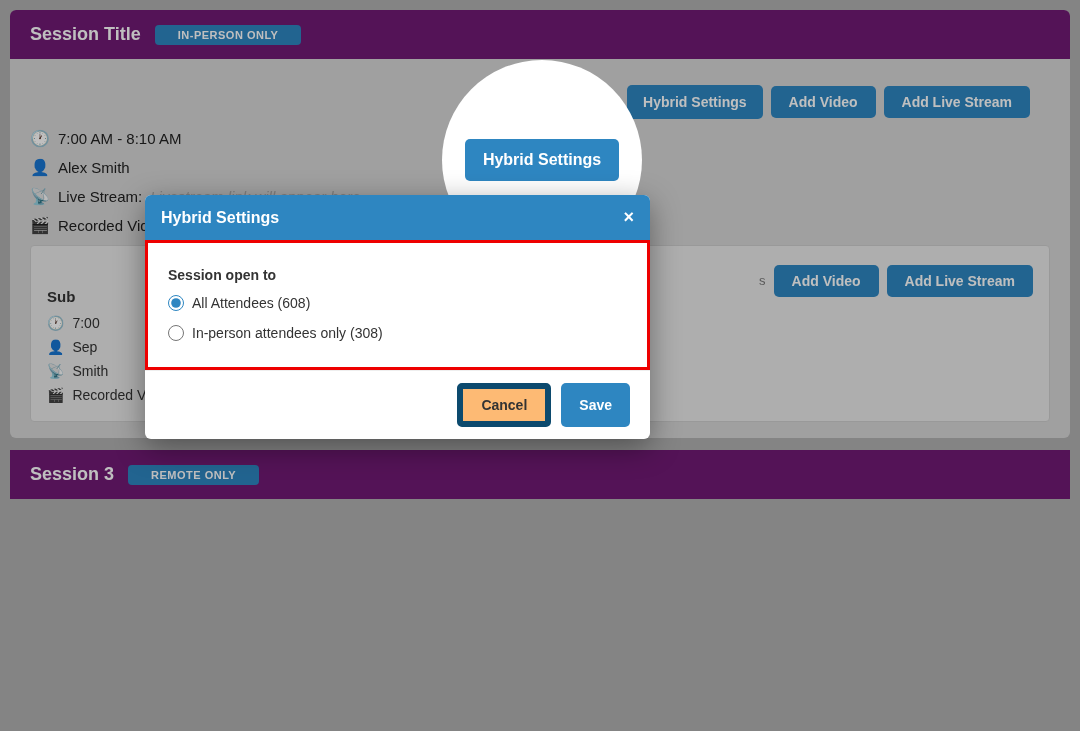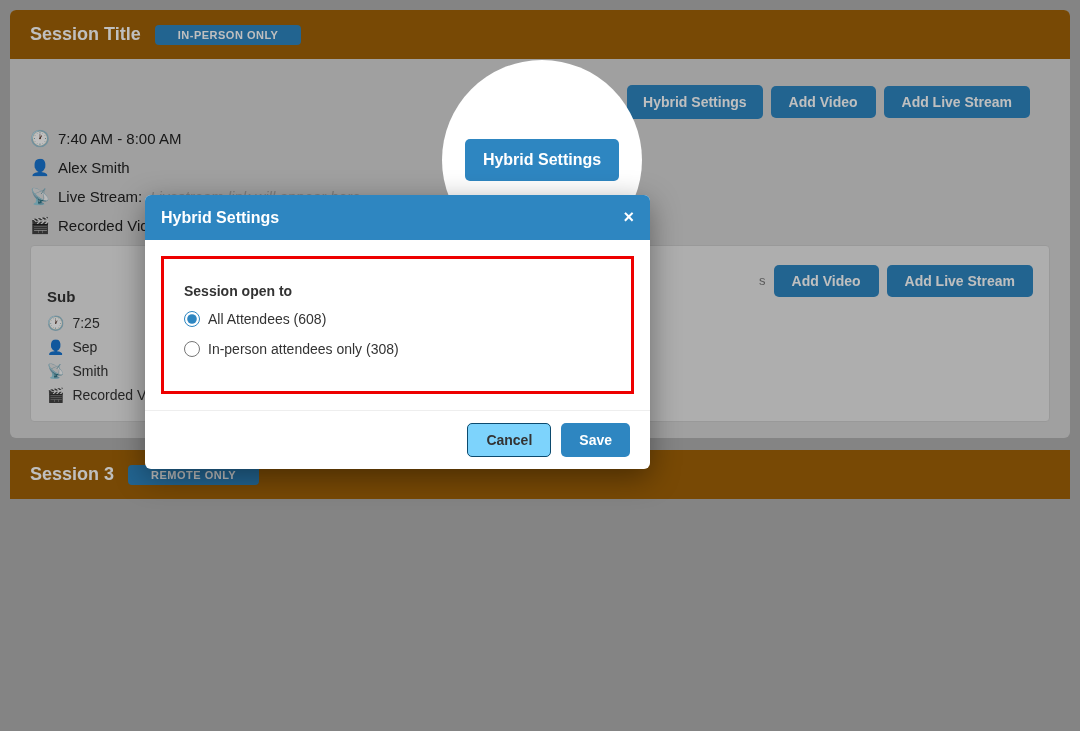--- a/index.html
+++ b/index.html
@@ -21,21 +21,21 @@
     }
 
     .session-card {
       background: #d6d6d6;
       border-radius: 6px;
       margin-bottom: 12px;
       overflow: hidden;
     }
 
     .session-header {
-      background: #a16207;
+      background: #701a75;
       padding: 14px 20px;
       display: flex;
       align-items: center;
       gap: 14px;
     }
 
     .session-title {
       color: #ffffff;
       font-size: 18px;
       font-weight: 700;
@@ -119,23 +119,23 @@
       cursor: pointer;
       border: none;
     }
 
     .btn-primary {
       background: #2e86c1;
       color: #fff;
     }
 
     .btn-cancel {
-      background: #7dd3fc;
+      background: #fdba74;
       color: #333;
-      border: 1px solid #0c4a6e;
+      border: 6px solid #0c4a6e;
     }
 
     .sub-row {
       display: flex;
       align-items: center;
       gap: 8px;
       margin-bottom: 8px;
       font-size: 14px;
       color: #333;
     }
@@ -218,23 +218,23 @@
     .modal-close {
       background: none;
       border: none;
       color: white;
       font-size: 18px;
       cursor: pointer;
       font-weight: 700;
     }
 
     .modal-body {
-      padding: 20px 20px 10px;
+      padding: 20px 20px 2px;
       border: 3px solid #e00;
-      margin: 16px;
+      margin: 0;
     }
 
     .modal-body-inner {
       padding: 4px 0 10px;
     }
 
     .session-open-label {
       font-size: 14px;
       font-weight: 700;
       color: #333;
@@ -303,21 +303,21 @@
     <div class="session-body">
 
       <div class="section-header-row">
         <button class="hybrid-btn-top btn-primary">Hybrid Settings</button>
         <button class="btn btn-primary">Add Video</button>
         <button class="btn btn-primary">Add Live Stream</button>
       </div>
 
       <div class="session-info-row">
         <span class="icon">🕐</span>
-        <span>7:40 AM - 8:00 AM</span>
+        <span>7:00 AM - 8:10 AM</span>
       </div>
 
       <div class="session-info-row">
         <span class="icon">👤</span>
         <span>Alex Smith</span>
       </div>
 
       <div class="session-info-row">
         <span class="icon">📡</span>
         <span>Live Stream:</span>
@@ -335,21 +335,21 @@
           <span class="sub-session-title">Sub</span>
           <div class="action-buttons">
             <span style="color:#777;font-size:13px;align-self:center;">s</span>
             <button class="btn btn-primary">Add Video</button>
             <button class="btn btn-primary">Add Live Stream</button>
           </div>
         </div>
 
         <div class="sub-row">
           <span class="icon">🕐</span>
-          <span>7:25</span>
+          <span>7:00</span>
         </div>
 
         <div class="sub-row">
           <span class="icon">👤</span>
           <span>Sep</span>
         </div>
 
         <div class="sub-row">
           <span class="icon">📡</span>
           <span>Smith</span>

